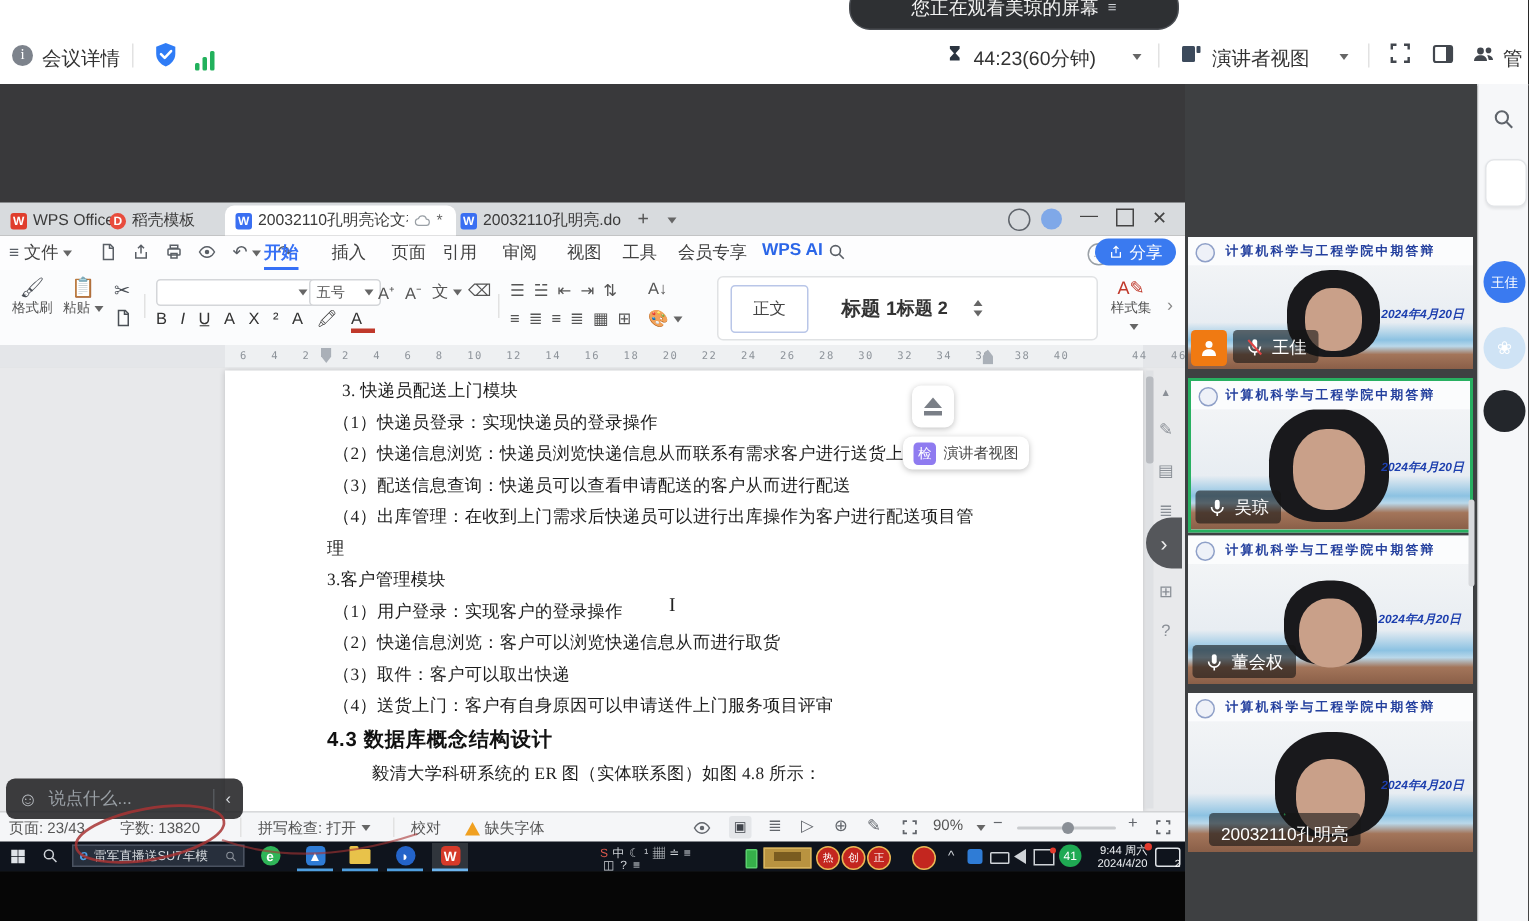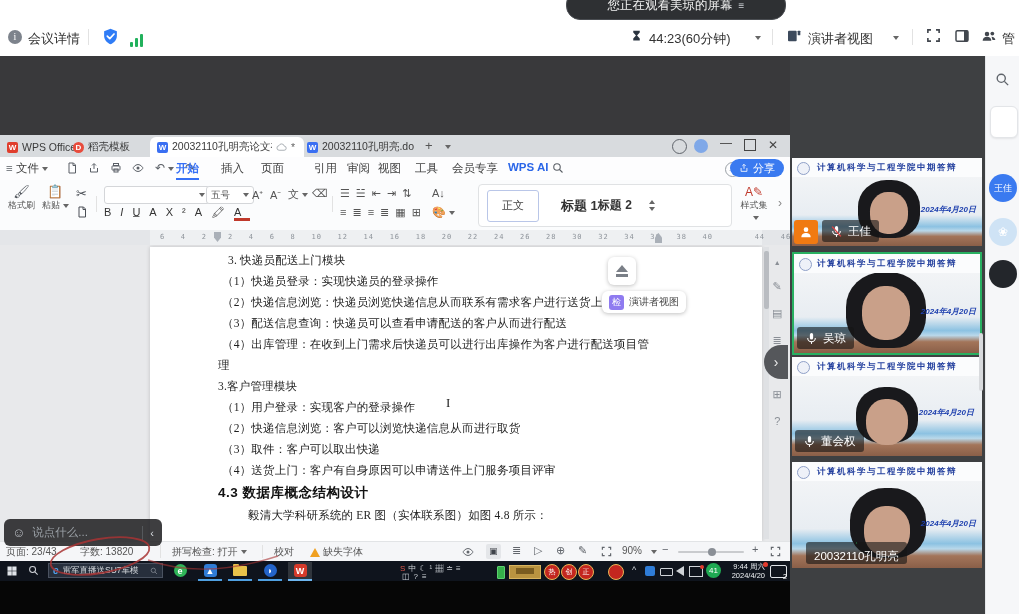--- a/index.html
+++ b/index.html
@@ -270,22 +270,22 @@
           </svg>
         <svg class="ic abs" style="left:132px;top:5px;width:12px;height:12px;color:#5a5f66;">
             <use href="#i-eye"></use>
           </svg>
         <div class="abs qicon" style="left:155px;top:4px;">↶<span class="car"></span></div>
         <div class="abs qicon" style="left:185px;top:4px;">↷</div>
 
         <div class="menu-item on" style="left:176px;">开始</div>
         <div class="menu-item" style="left:221px;">插入</div>
         <div class="menu-item" style="left:261px;">页面</div>
-        <div class="menu-item" style="left:314px;text-align:center;">引用</div>
-        <div class="menu-item" style="left:347px;">审阅</div>
+        <div class="menu-item" style="left:295px;text-align:center;">引用</div>
+        <div class="menu-item" style="left:335px;">审阅</div>
         <div class="menu-item" style="left:378px;">视图</div>
         <div class="menu-item" style="left:415px;">工具</div>
         <div class="menu-item" style="left:452px;">会员专享</div>
         <div class="menu-item" style="left:508px;color:#2b66e8;font-weight:bold;">WPS AI</div>
         <svg class="ic abs" style="left:552px;top:5px;width:12px;height:12px;color:#5a5f66;">
             <use href="#i-mag"></use>
           </svg>
         <div class="abs" style="left:725px;top:5px;width:13px;height:13px;border:1.3px solid #9aa0a6;border-radius:50%;color:#9aa0a6;font-size:8px;text-align:center;line-height:12px;">…</div>
         <div class="share-btn">
           <svg class="ic" style="width:10px;height:10px;">

